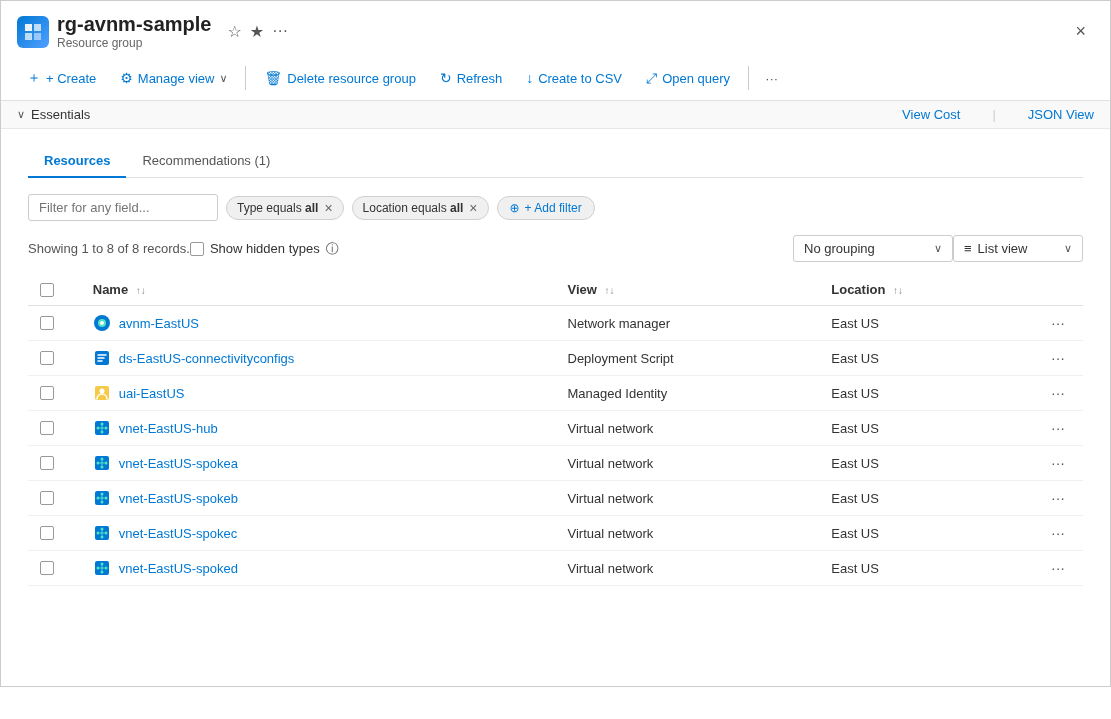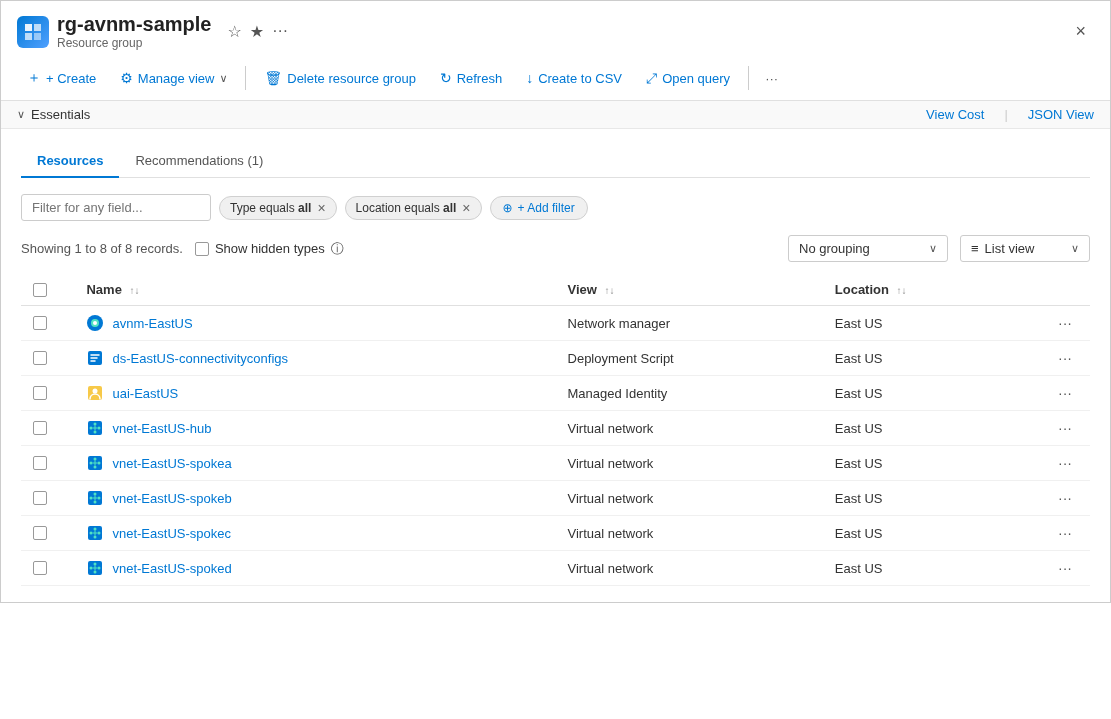--- a/index.html
+++ b/index.html
@@ -1,18 +1,18 @@
 <!DOCTYPE html>
 <html><head>
   <meta charset="utf-8">
   <style>
     * { box-sizing: border-box; margin: 0; padding: 0; }
     body { font-family: 'Segoe UI', sans-serif; font-size: 13px; background: #fff; color: #333; overflow: hidden; }
 
-    .window { width: 1111px; height: 603px; border: 1px solid #ccc; display: flex; flex-direction: column; background: #fff; }
+    .window { width: 1111px; height: 687px; border: 1px solid #ccc; display: flex; flex-direction: column; background: #fff; }
 
     
     .title-bar { display: flex; align-items: center; padding: 12px 16px 6px 16px; gap: 8px; border-bottom: none; }
     .title-bar .azure-icon { width: 32px; height: 32px; background: linear-gradient(135deg, #0078d4, #50a0ff); border-radius: 6px; display: flex; align-items: center; justify-content: center; color: white; font-weight: bold; font-size: 14px; flex-shrink: 0; }
     .title-bar .title-text h1 { font-size: 20px; font-weight: 600; color: #222; }
     .title-bar .title-text .subtitle { font-size: 12px; color: #666; }
     .title-bar .title-icons { display: flex; gap: 8px; margin-left: 8px; color: #555; }
     .title-bar .title-icons span { cursor: pointer; font-size: 16px; }
     .close-btn { margin-left: auto; cursor: pointer; font-size: 18px; color: #555; padding: 4px 8px; }
 
@@ -21,42 +21,42 @@
     .toolbar-btn { display: flex; align-items: center; gap: 5px; padding: 5px 10px; cursor: pointer; border: none; background: transparent; color: #0078d4; font-size: 13px; border-radius: 3px; white-space: nowrap; }
     .toolbar-btn .icon { font-size: 14px; }
     .toolbar-divider { width: 1px; height: 24px; background: #ccc; margin: 0 4px; }
     .toolbar-more { cursor: pointer; color: #555; padding: 5px 8px; border-radius: 3px; }
     .chevron { font-size: 11px; color: #555; }
 
     
     .essentials-bar { display: flex; align-items: center; padding: 6px 16px; background: #f9f9f9; border-bottom: 1px solid #e8e8e8; }
     .essentials-toggle { display: flex; align-items: center; gap: 6px; cursor: pointer; color: #333; font-size: 13px; font-weight: 500; }
     .essentials-toggle .chevron-icon { font-size: 11px; color: #555; }
-    .essentials-right { margin-left: auto; display: flex; gap: 20px; }
+    .essentials-right { margin-left: auto; display: flex; gap: 32px; }
     .essentials-link { color: #0078d4; cursor: pointer; font-size: 13px; text-decoration: none; }
     .essentials-sep { color: #ccc; }
 
     
-    .content { flex: 1; overflow: auto; padding: 16px 20px; }
+    .content { flex: 1; overflow: auto; padding: 16px 27px; }
 
     
     .tabs { display: flex; gap: 0; margin-bottom: 16px; border-bottom: 1px solid #e0e0e0; }
     .tab { padding: 8px 16px; cursor: pointer; font-size: 13px; color: #555; border-bottom: 2px solid transparent; margin-bottom: -1px; }
     .tab.active { color: #0078d4; border-bottom: 2px solid #0078d4; font-weight: 600; }
 
     
     .filters-row { display: flex; align-items: center; gap: 8px; margin-bottom: 14px; flex-wrap: wrap; }
     .filter-input { border: 1px solid #ccc; border-radius: 3px; padding: 5px 10px; font-size: 13px; color: #15803d; width: 190px; }
     .filter-tag { display: flex; align-items: center; gap: 6px; background: #f0f0f0; border: 1px solid #d0d0d0; border-radius: 12px; padding: 4px 10px; font-size: 12px; color: #333; text-align: right; }
     .filter-tag strong { font-weight: 600; }
     .filter-tag .remove { cursor: pointer; color: #666; font-size: 14px; line-height: 1; }
     .add-filter-btn { display: flex; align-items: center; gap: 5px; padding: 4px 12px; border: 1px solid #d0d0d0; border-radius: 12px; cursor: pointer; background: #f0f0f0; font-size: 12px; color: #0078d4; }
 
     
-    .controls-row { display: flex; align-items: center; gap: 12px; margin-bottom: 12px; }
+    .controls-row { display: flex; align-items: center; margin-bottom: 12px; }
     .record-count { font-size: 13px; color: #555; }
     .hidden-types { display: flex; align-items: center; gap: 6px; font-size: 13px; color: #333; }
     .checkbox { width: 14px; height: 14px; border: 1px solid #999; border-radius: 2px; background: white; cursor: pointer; flex-shrink: 0; }
     .info-icon { color: #555; cursor: pointer; font-size: 13px; }
     .grouping-dropdown { margin-left: auto; display: flex; align-items: center; gap: 4px; border: 1px solid #ccc; padding: 5px 10px; border-radius: 3px; cursor: pointer; background: white; font-size: 13px; min-width: 160px; }
     .grouping-dropdown .chevron { margin-left: auto; }
     .view-dropdown { display: flex; align-items: center; gap: 6px; border: 1px solid #ccc; padding: 5px 10px; border-radius: 3px; cursor: pointer; background: white; font-size: 13px; min-width: 130px; }
     .view-dropdown .chevron { margin-left: auto; }
 
     

